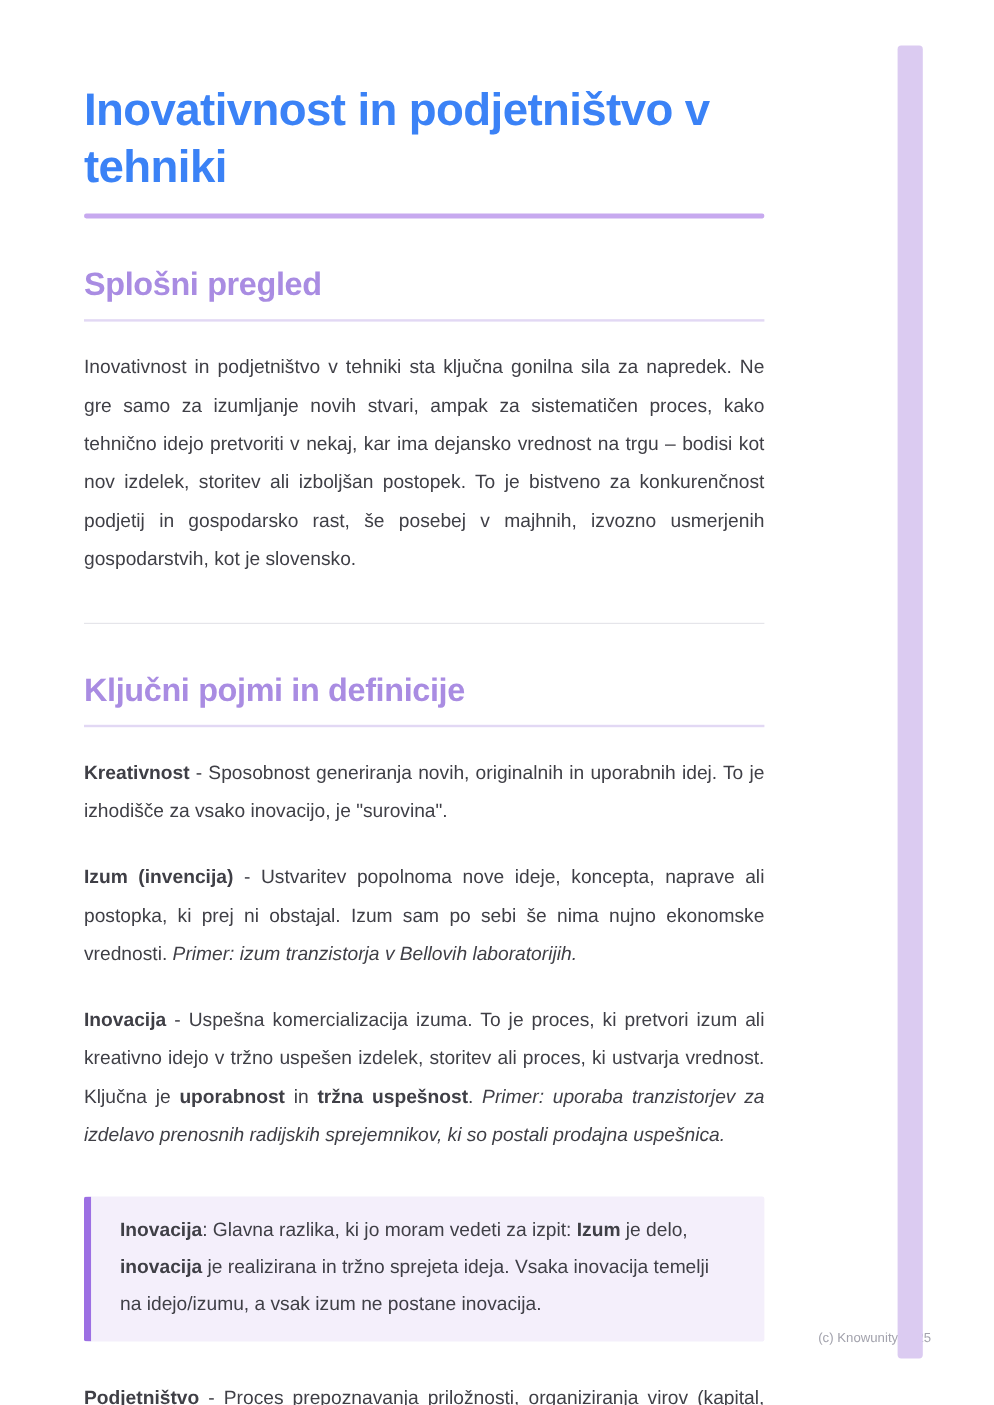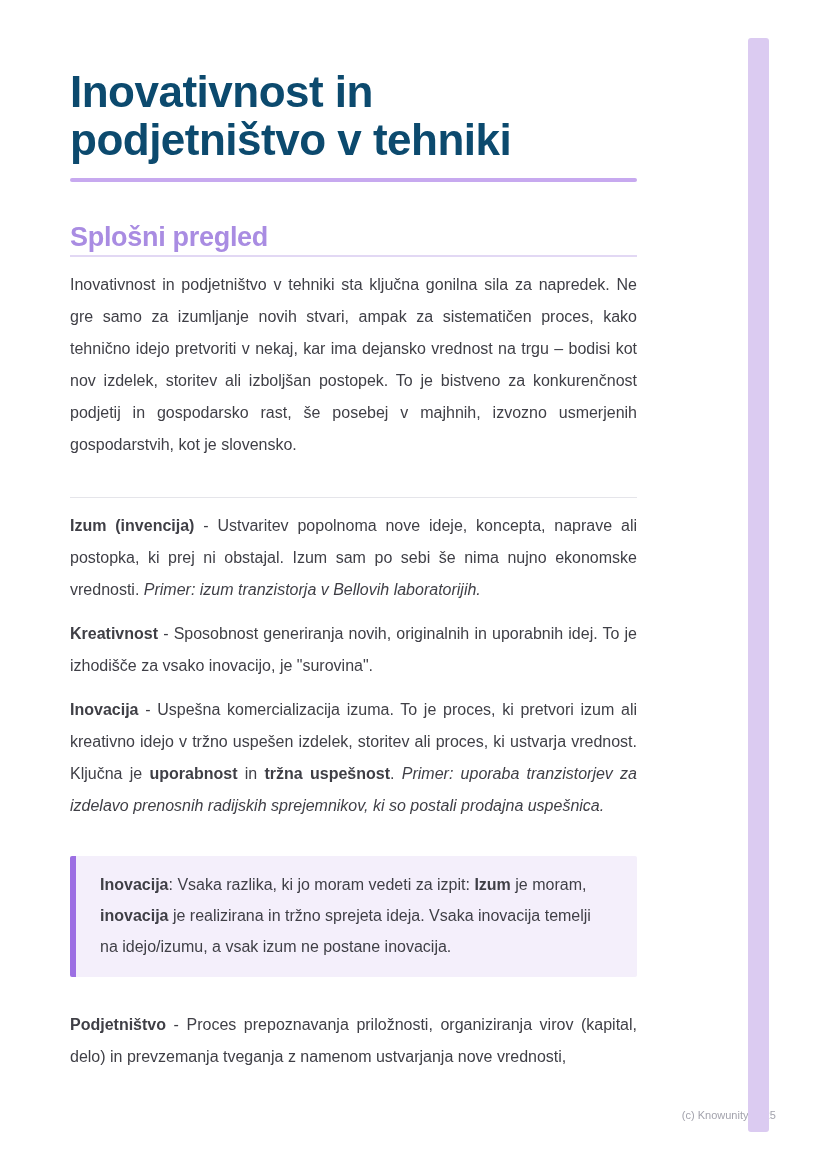--- a/index.html
+++ b/index.html
@@ -8,36 +8,36 @@
     width: 828px; height: 1171px;
     position: relative; overflow: hidden;
     font-family: "Liberation Sans", sans-serif;
     color: #3f3f46;
   }
   .content {
     position: absolute; left: 70px; top: 0; width: 567px;
   }
   h1 {
     margin-top: 68px;
-    font-size: 44px; line-height: 48px; font-weight: 700;
+    font-size: 38px; line-height: 48px; font-weight: 700;
     letter-spacing: -0.5px;
-    color: #0c4a6e;
+    color: #3b82f6;
   }
   .title-rule {
     height: 4px; background: #c7a9ef; margin-top: 14px; border-radius: 2px;
   }
   h2 {
     margin-top: 40px;
     font-size: 27px; font-weight: 700; letter-spacing: -0.3px;
     color: #a98ce2;
-    padding-bottom: 2px;
+    padding-bottom: 13px;
     border-bottom: 2px solid #e2d8f4;
   }
   p {
-    margin-top: 12px;
+    margin-top: 23px;
     font-size: 16px; line-height: 32px;
     text-align: justify;
     color: #3f3f46;
   }
   .divider {
     height: 1px; background: #e5e5ea; margin: 36px 0 4px 0;
   }
   .callout {
     margin: 34px 0 32px 0;
     background: #f4effb;
@@ -63,24 +63,25 @@
 </head>
 <body>
 
 <div class="content">
   <h1>Inovativnost in podjetništvo v tehniki</h1>
   <div class="title-rule"></div>
   <div>
       <h2>Splošni pregled</h2>
       <p><span>Inovativnost in podjetništvo v tehniki sta ključna gonilna sila za napredek. Ne gre samo za izumljanje novih stvari, ampak za sistematičen proces, kako tehnično idejo pretvoriti v nekaj, kar ima dejansko vrednost na trgu – bodisi kot nov izdelek, storitev ali izboljšan postopek. To je bistveno za konkurenčnost podjetij in gospodarsko rast, še posebej v majhnih, izvozno usmerjenih gospodarstvih, kot je slovensko.</span></p>
       <div class="divider"></div>
+      <h2>Ključni pojmi in definicije</h2>
+      <p><span class="b">Kreativnost</span><span> - Sposobnost generiranja novih, originalnih in uporabnih idej. To je izhodišče za vsako inovacijo, je "surovina".</span></p>
       <p><span class="b">Izum (invencija)</span><span> - Ustvaritev popolnoma nove ideje, koncepta, naprave ali postopka, ki prej ni obstajal. Izum sam po sebi še nima nujno ekonomske vrednosti. </span><span class="i">Primer: izum tranzistorja v Bellovih laboratorijih.</span></p>
-      <p><span class="b">Kreativnost</span><span> - Sposobnost generiranja novih, originalnih in uporabnih idej. To je izhodišče za vsako inovacijo, je "surovina".</span></p>
       <p><span class="b">Inovacija</span><span> - Uspešna komercializacija izuma. To je proces, ki pretvori izum ali kreativno idejo v tržno uspešen izdelek, storitev ali proces, ki ustvarja vrednost. Ključna je </span><span class="b">uporabnost</span><span> in </span><span class="b">tržna uspešnost</span><span>. </span><span class="i">Primer: uporaba tranzistorjev za izdelavo prenosnih radijskih sprejemnikov, ki so postali prodajna uspešnica.</span></p>
       <div class="callout">
-        <p><span class="b">Inovacija</span><span>: Vsaka razlika, ki jo moram vedeti za izpit: </span><span class="b">Izum</span><span> je moram, </span><span class="b">inovacija</span><span> je realizirana in tržno sprejeta ideja. Vsaka inovacija temelji na idejo/izumu, a vsak izum ne postane inovacija.</span></p>
+        <p><span class="b">Inovacija</span><span>: Glavna razlika, ki jo moram vedeti za izpit: </span><span class="b">Izum</span><span> je delo, </span><span class="b">inovacija</span><span> je realizirana in tržno sprejeta ideja. Vsaka inovacija temelji na idejo/izumu, a vsak izum ne postane inovacija.</span></p>
       </div>
       <p><span class="b">Podjetništvo</span><span> - Proces prepoznavanja priložnosti, organiziranja virov (kapital, delo) in prevzemanja tveganja z namenom ustvarjanja nove vrednosti,</span></p>
     </div>
 </div>
 
 <div class="footer">(c) Knowunity 2025</div>
 <div class="edge-strip"></div>
 
 </body></html>

